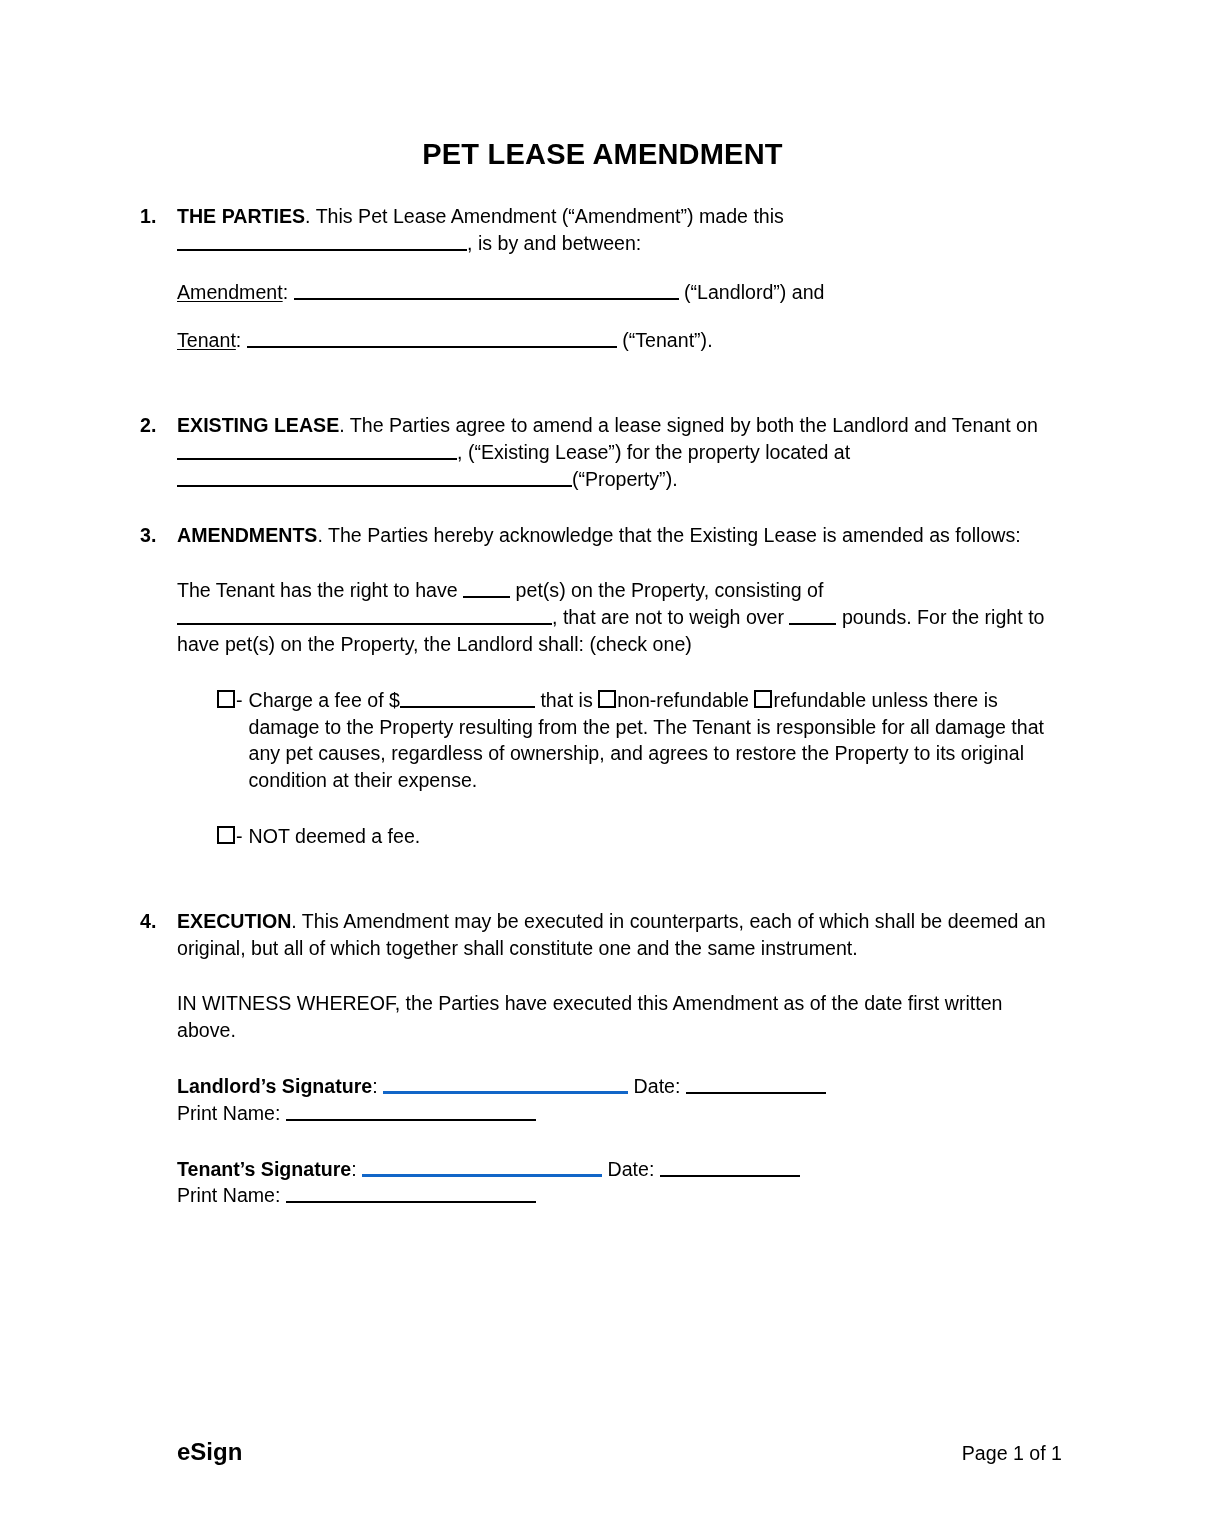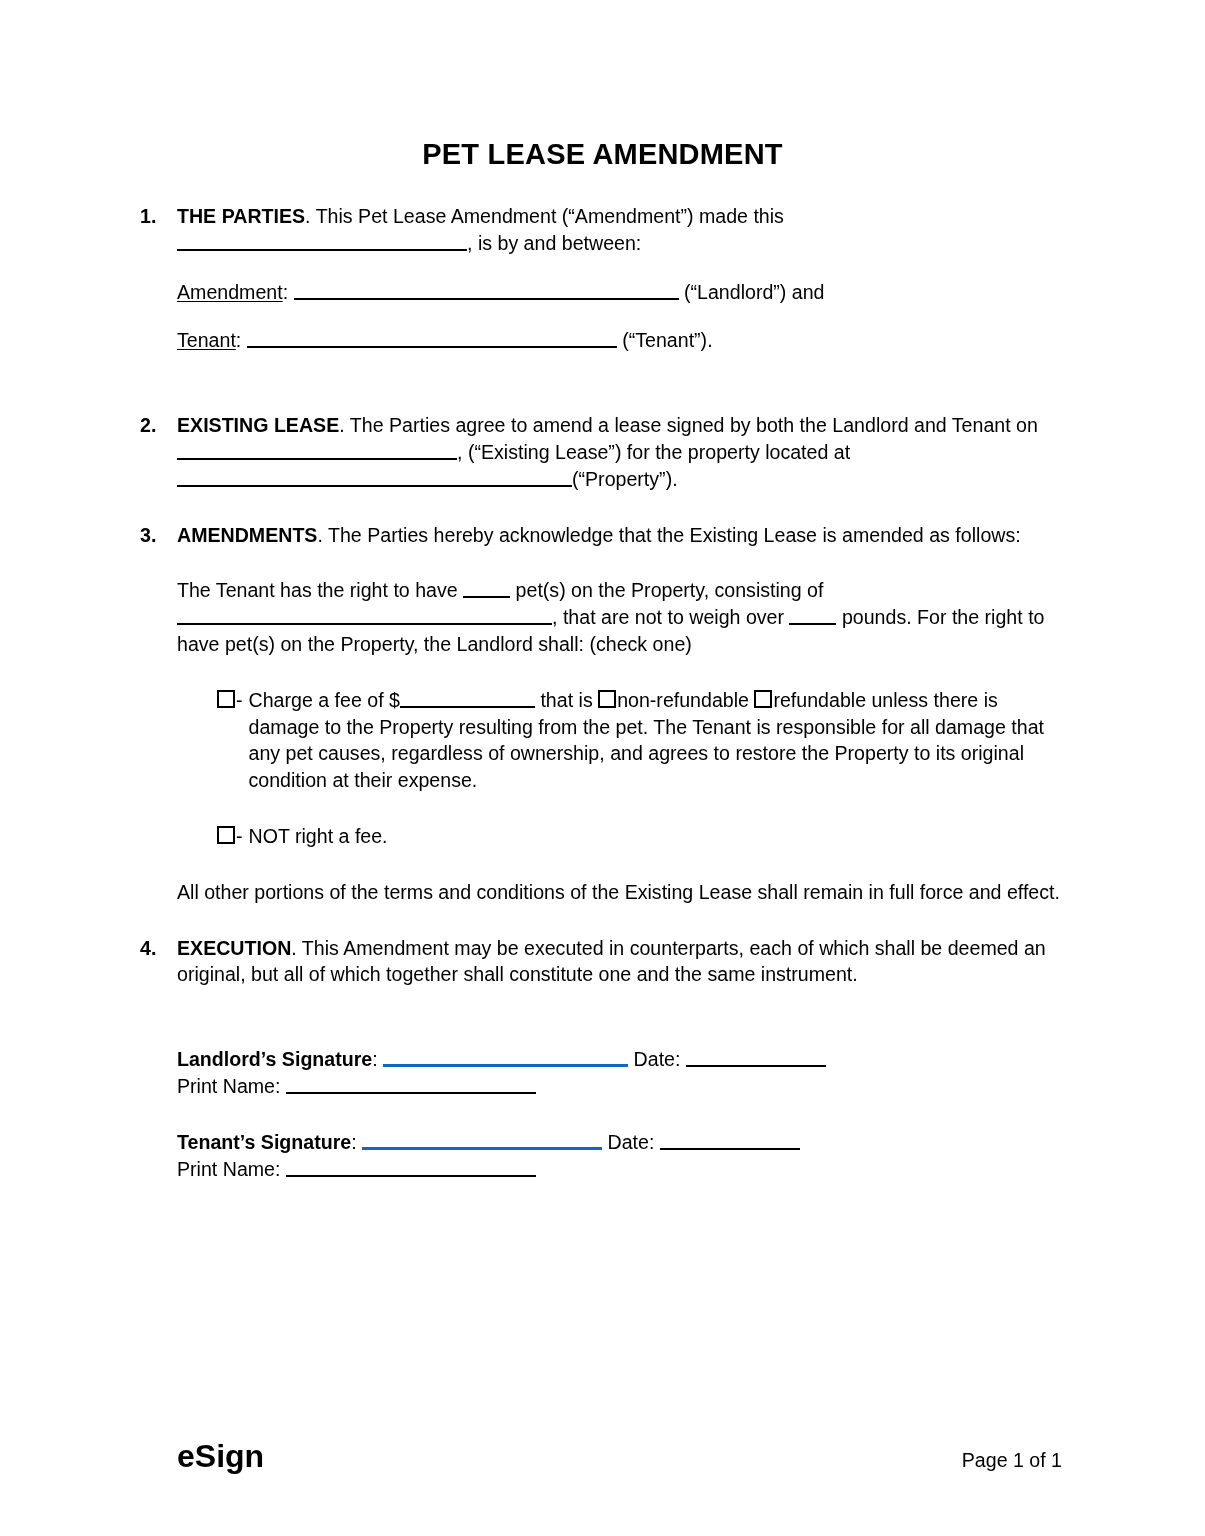--- a/index.html
+++ b/index.html
@@ -138,21 +138,21 @@
     left: 177px;
     right: 143px;
     top: 1438px;
     display: flex;
     justify-content: space-between;
     align-items: baseline;
     font-size: 19.6px;
   }
   .footer-brand {
     font-weight: bold;
-    font-size: 32px;
+    font-size: 24px;
   }
 </style>
 </head>
 <body>
 
 <div class="page">
 
   <h1 class="doc-title">PET LEASE AMENDMENT</h1>
 
   <div class="content">
@@ -228,38 +228,38 @@
         <span class="cbx"></span><span>refundable unless there is damage to the Property resulting from the pet. The Tenant is responsible for all damage that any pet causes, regardless of ownership, and agrees to restore the Property to its original condition at their expense.</span>
       </div>
     </div>
 
     <div class="gap-lg"></div>
 
     <div class="indent2 check-row">
       <div class="cb-cell">
         <span class="cbx"></span><span>-</span>
       </div>
-      <div class="cb-text">NOT right a fee.</div>
-    </div>
-
-    <div class="gap-lg"></div>
-
-    <div class="indent">All other portions of the terms and conditions of the Existing Lease shall remain in full force and effect.</div>
+      <div class="cb-text">NOT deemed a fee.</div>
+    </div>
+
+    <div class="gap-lg"></div>
+
 
     <div class="gap-lg"></div>
 
     <div class="clause">
       <div class="clause-num">4.</div>
       <div class="clause-body">
         <span class="clause-title">EXECUTION</span><span>. This Amendment may be executed in counterparts, each of which shall be deemed an original, but all of which together shall constitute one and the same instrument.</span>
       </div>
     </div>
 
     <div class="gap-lg"></div>
 
+    <div class="indent">IN WITNESS WHEREOF, the Parties have executed this Amendment as of the date first written above.</div>
 
     <div class="gap-lg"></div>
 
     <div class="sig-block">
       <div class="sig-line-1">
         <span class="bold">Landlord’s Signature</span><span>:</span>
         <span class="ln sig"></span>
         <span>Date:</span>
         <span class="ln w140"></span>
       </div>

